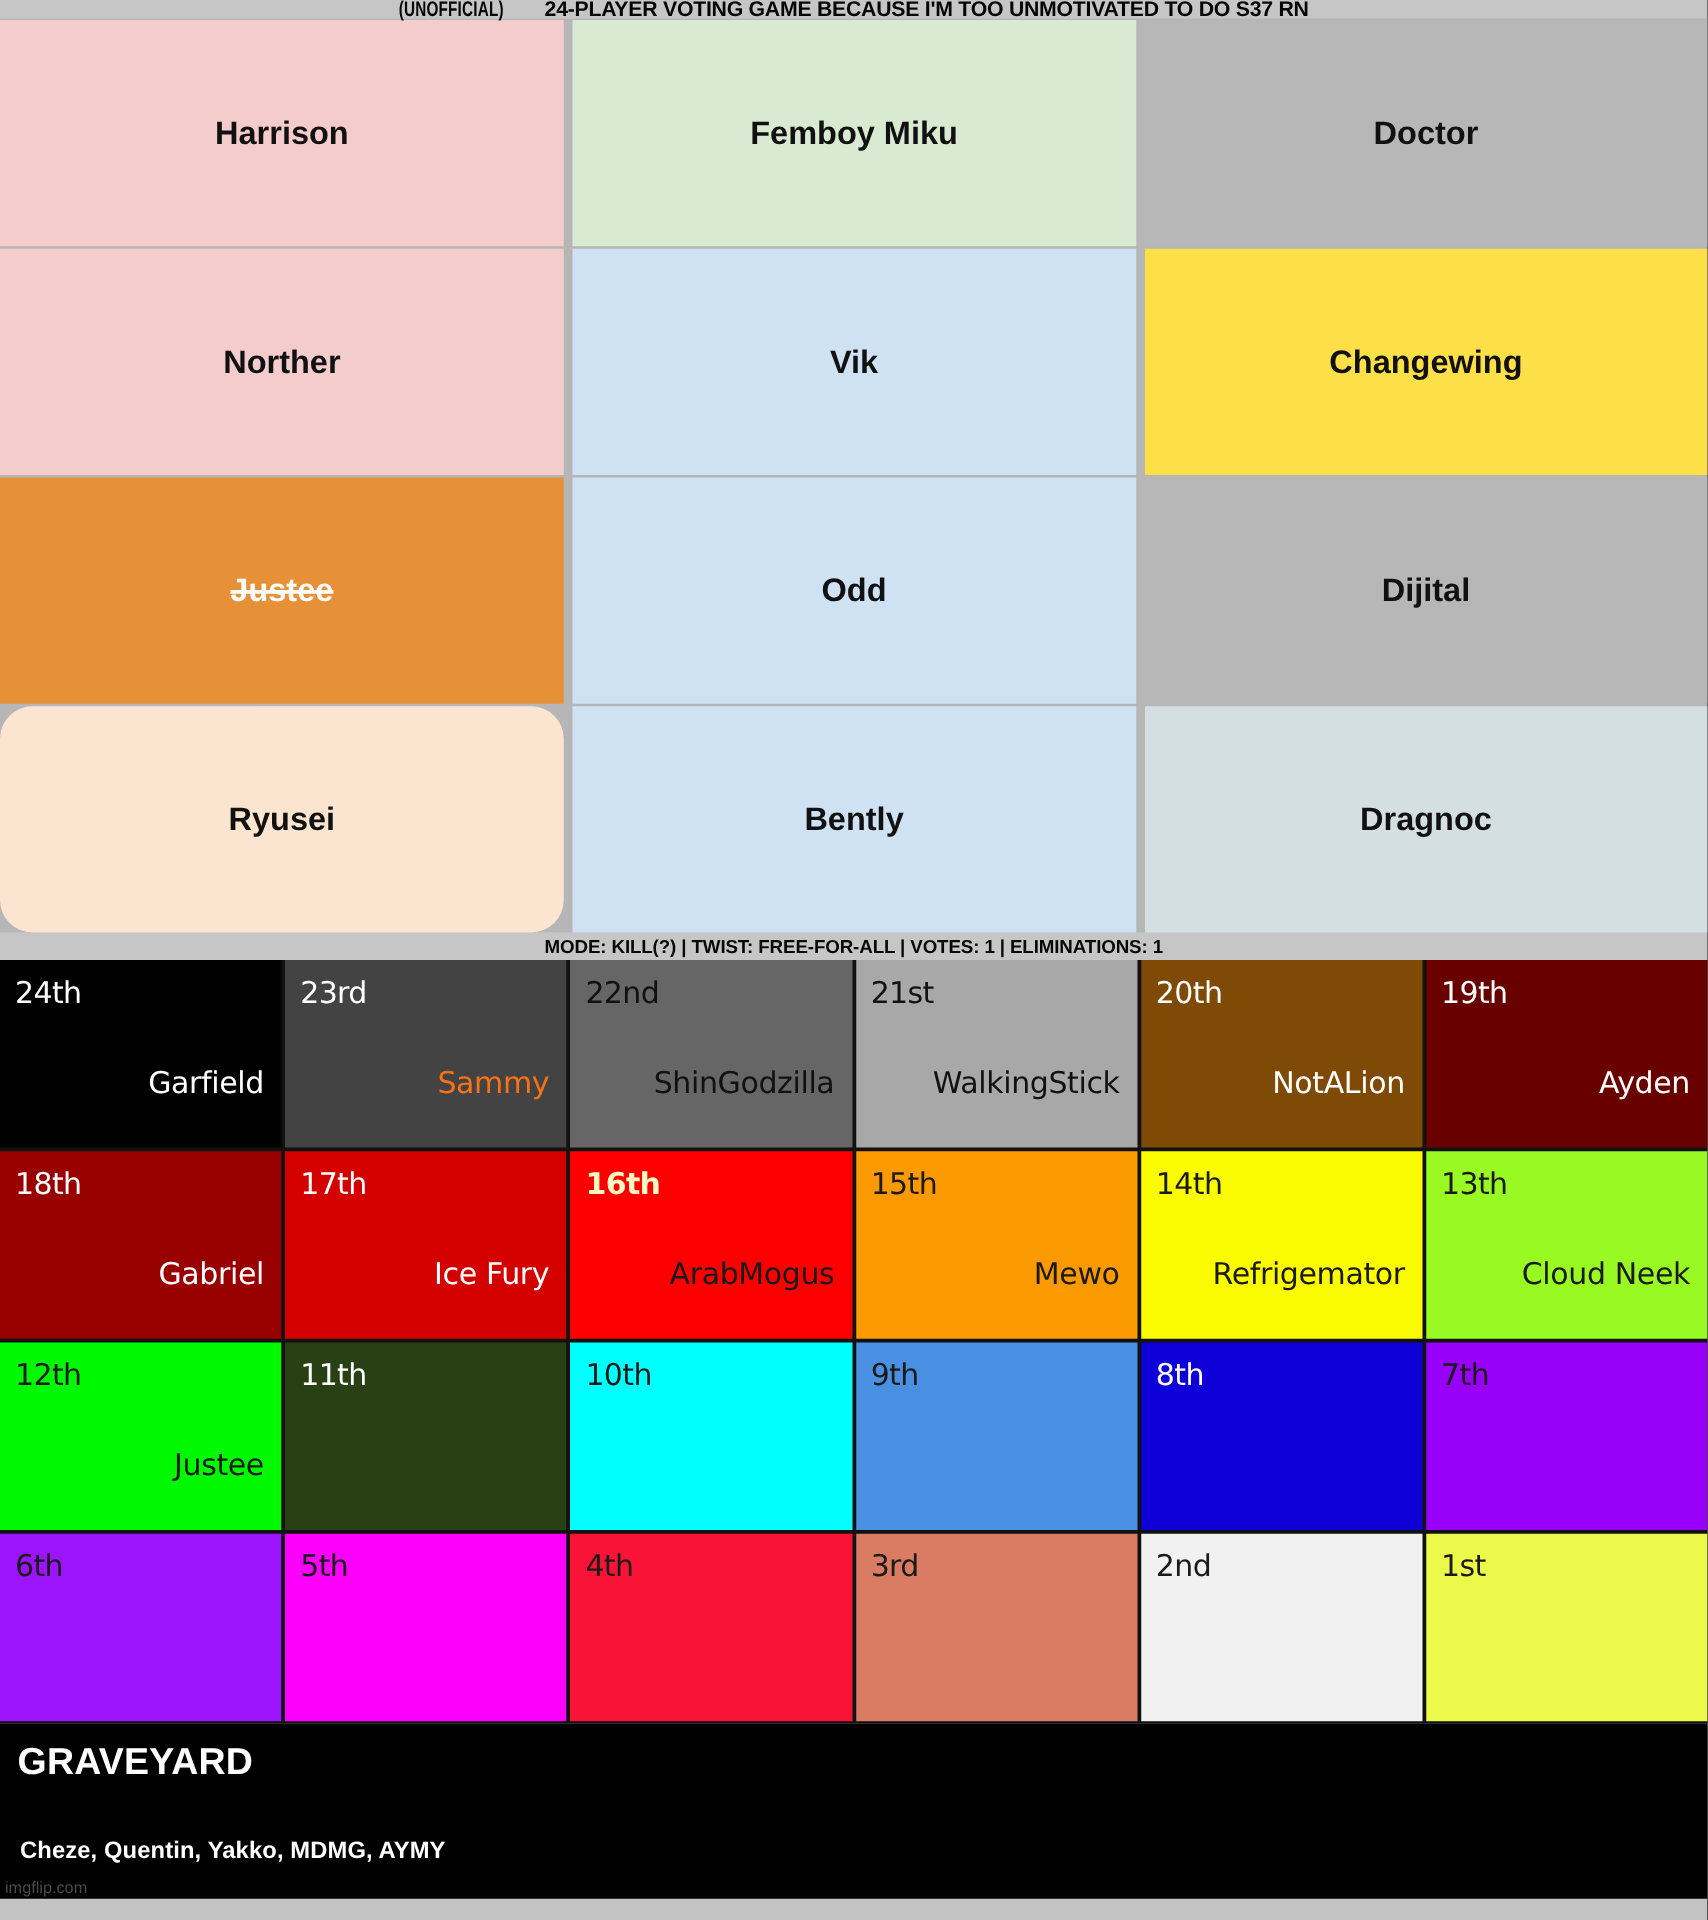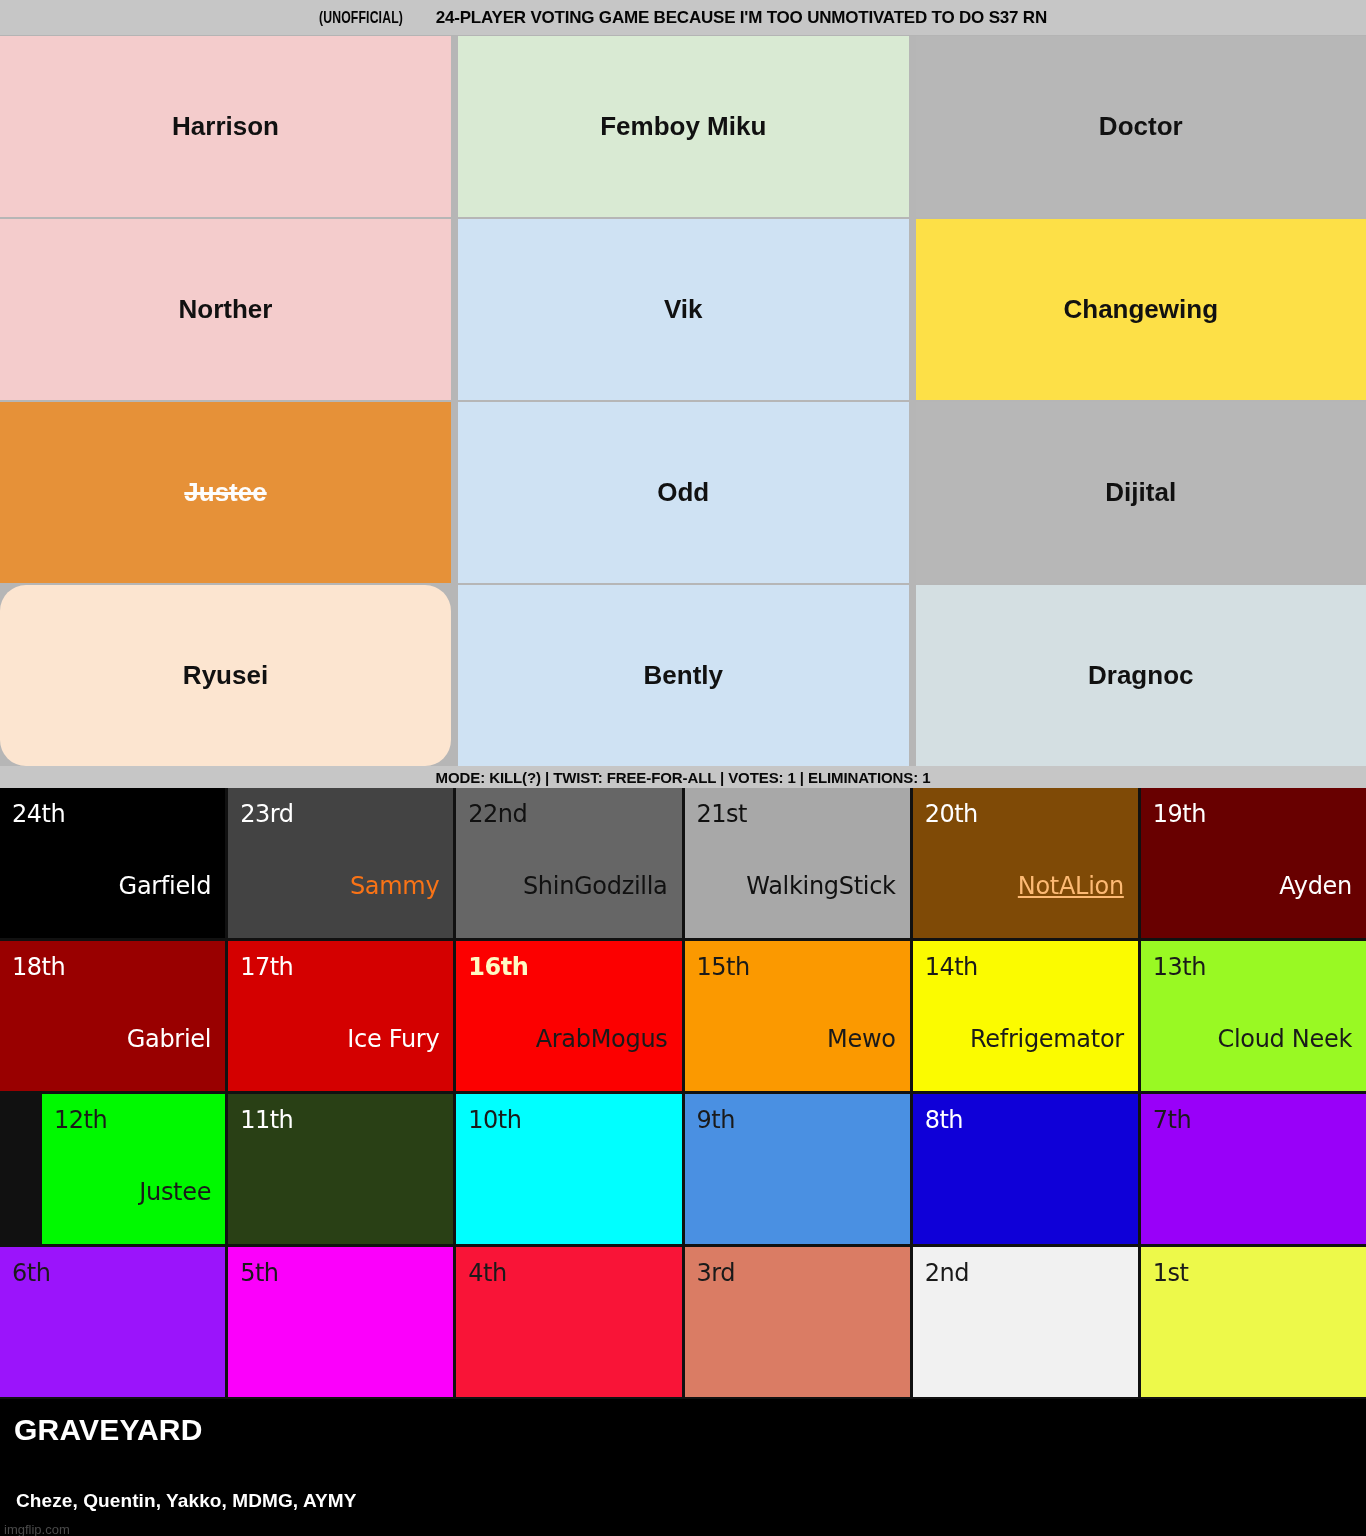--- a/index.html
+++ b/index.html
@@ -15,21 +15,21 @@
   }
   #app {
     position: relative;
     width: 1366px;
     height: 1536px;
     background: #c3c3c3;
   }
 
   
   .title-bar {
-    height: 36px;
+    height: 16px;
     background: #c6c6c6;
     display: flex;
     align-items: center;
     justify-content: center;
     border-bottom: 1px solid #b4b4b4;
     box-sizing: border-box;
   }
   .title-text {
     font-size: 17px;
     font-weight: bold;
@@ -233,21 +233,21 @@
       <div class="r-cell" style="background: rgb(102, 102, 102);">
         <div class="r-place" style="color: rgb(17, 17, 17);">22nd</div>
         <div class="r-name" style="color: rgb(17, 17, 17);">ShinGodzilla</div>
       </div>
       <div class="r-cell" style="background: rgb(168, 168, 168);">
         <div class="r-place" style="color: rgb(17, 17, 17);">21st</div>
         <div class="r-name" style="color: rgb(17, 17, 17);">WalkingStick</div>
       </div>
       <div class="r-cell" style="background: rgb(127, 74, 6);">
         <div class="r-place" style="color: rgb(255, 255, 255);">20th</div>
-        <div class="r-name" style="color: #fdba74; text-decoration: underline;">NotALion</div>
+        <div class="r-name" style="color: #ffffff;">NotALion</div>
       </div>
       <div class="r-cell" style="background: rgb(104, 0, 0);">
         <div class="r-place" style="color: rgb(255, 255, 255);">19th</div>
         <div class="r-name" style="color: rgb(255, 255, 255);">Ayden</div>
       </div>
       <div class="r-cell" style="background: rgb(153, 0, 0);">
         <div class="r-place" style="color: rgb(255, 255, 255);">18th</div>
         <div class="r-name" style="color: rgb(255, 255, 255);">Gabriel</div>
       </div>
       <div class="r-cell" style="background: rgb(212, 0, 0);">
@@ -263,21 +263,21 @@
         <div class="r-name" style="color: rgb(26, 26, 26);">Mewo</div>
       </div>
       <div class="r-cell" style="background: rgb(251, 251, 0);">
         <div class="r-place" style="color: rgb(26, 26, 26);">14th</div>
         <div class="r-name" style="color: rgb(26, 26, 26);">Refrigemator</div>
       </div>
       <div class="r-cell" style="background: rgb(153, 249, 35);">
         <div class="r-place" style="color: rgb(26, 26, 26);">13th</div>
         <div class="r-name" style="color: rgb(26, 26, 26);">Cloud Neek</div>
       </div>
-      <div class="r-cell" style="background: rgb(0, 249, 0); margin-left: 42px;">
+      <div class="r-cell" style="background: rgb(0, 249, 0);">
         <div class="r-place" style="color: rgb(26, 26, 26);">12th</div>
         <div class="r-name" style="color: rgb(26, 26, 26);">Justee</div>
       </div>
       <div class="r-cell" style="background: rgb(41, 64, 21);">
         <div class="r-place" style="color: rgb(255, 255, 255);">11th</div>
         <div class="r-name" style="color: rgb(255, 255, 255);"></div>
       </div>
       <div class="r-cell" style="background: rgb(0, 255, 255);">
         <div class="r-place" style="color: rgb(26, 26, 26);">10th</div>
         <div class="r-name" style="color: rgb(26, 26, 26);"></div>

